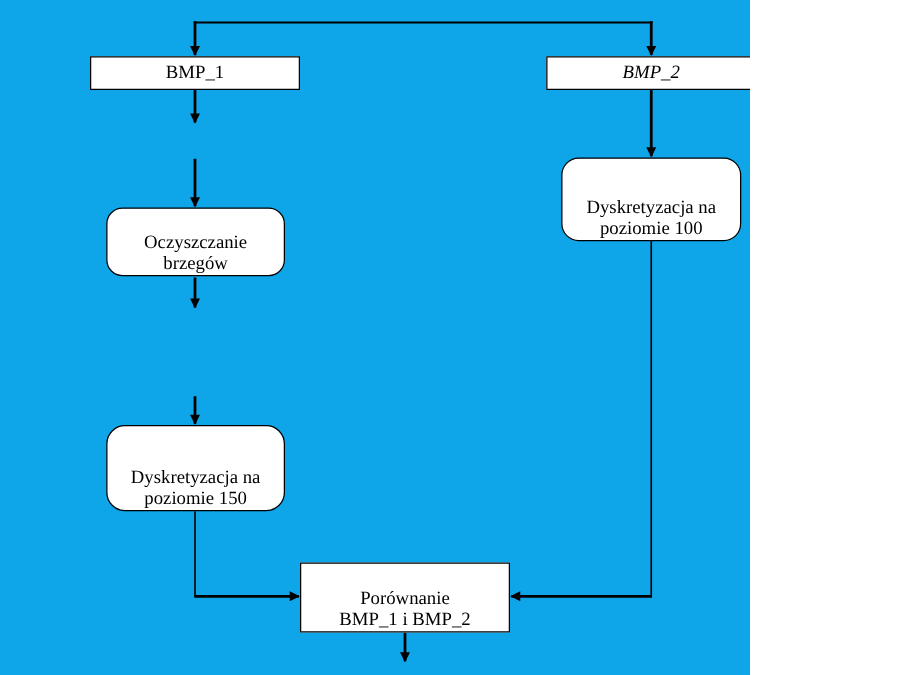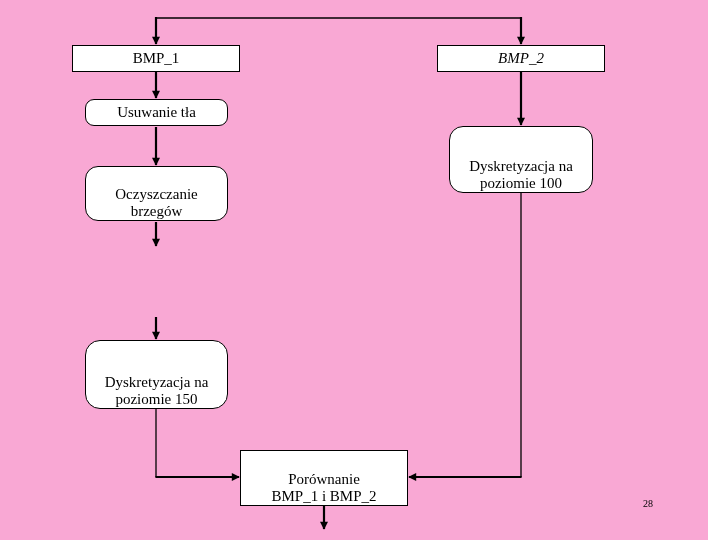--- a/index.html
+++ b/index.html
@@ -2,23 +2,23 @@
 <html><head>
 <meta charset="utf-8">
 <style>
   html, body {
     margin: 0;
     padding: 0;
     background: #ffffff;
   }
   #stage {
     position: relative;
-    width: 708px;
+    width: 600px;
     height: 540px;
-    background: #f9a8d4;
+    background: #0ea5e9;
     font-family: "Liberation Serif", "DejaVu Serif", serif;
     color: #000000;
     overflow: hidden;
   }
   #connectors {
     position: absolute;
     left: 0;
     top: 0;
     width: 720px;
     height: 540px;
@@ -88,23 +88,20 @@
   </svg>
 
   <div class="node n-bmp1">
     <span class="lbl">BMP_1</span>
   </div>
 
   <div class="node n-bmp2">
     <span class="lbl">BMP_2</span>
   </div>
 
-  <div class="node n-tla">
-    <span class="lbl">Usuwanie tła</span>
-  </div>
 
   <div class="node top-align n-d100">
     <span class="lbl">Dyskretyzacja na
 poziomie 100</span>
   </div>
 
   <div class="node top-align n-ocz">
     <span class="lbl">Oczyszczanie
 brzegów</span>
   </div>

